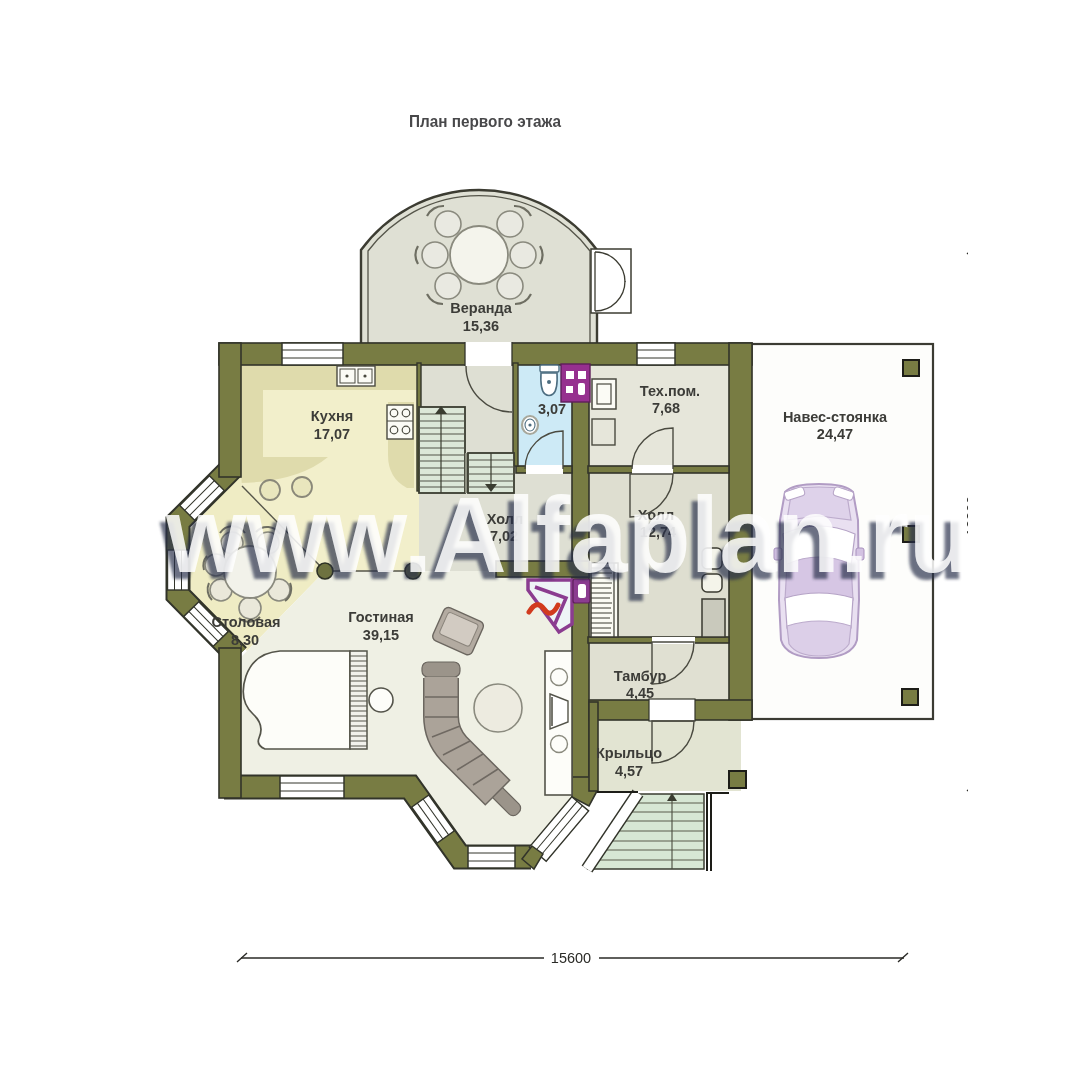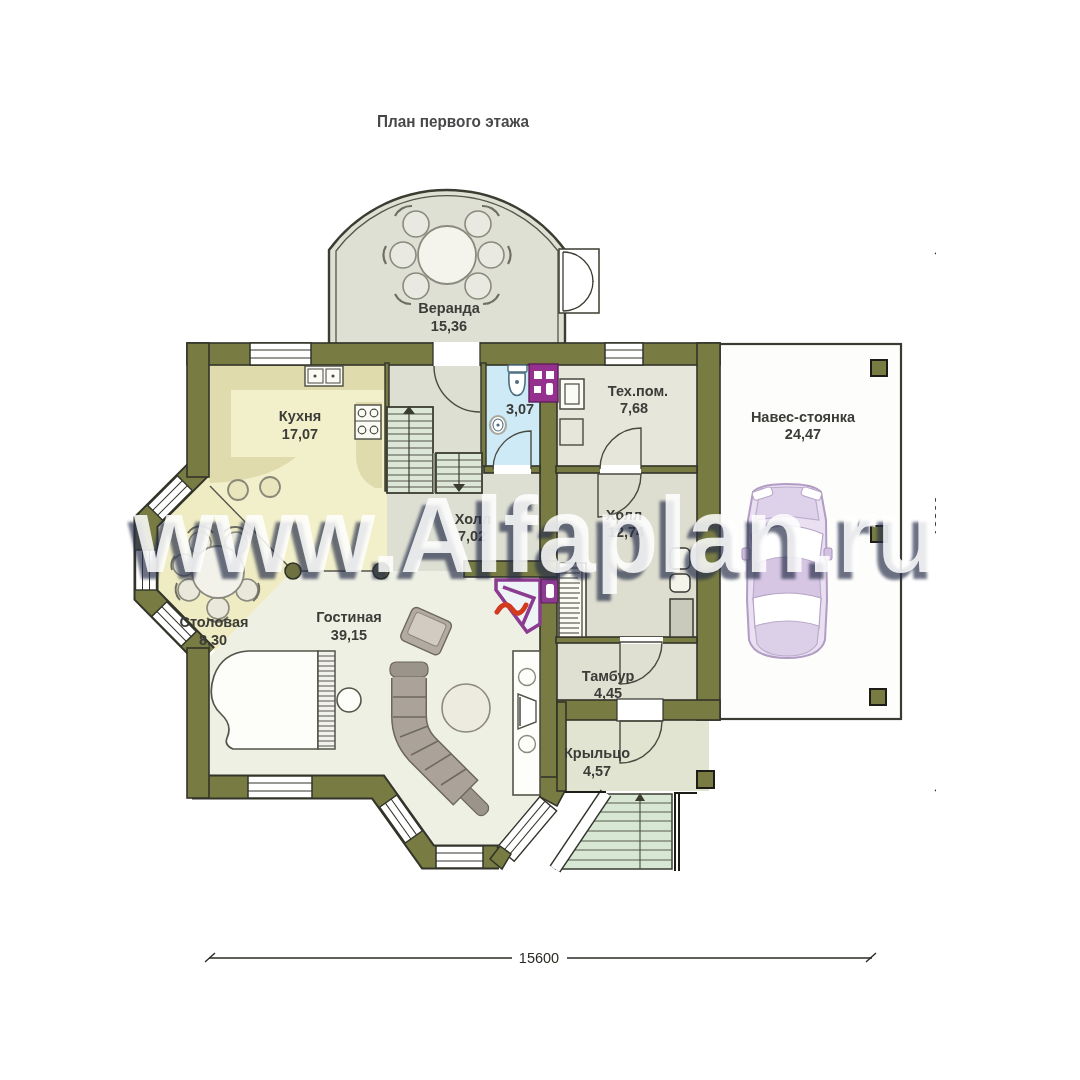--- a/index.html
+++ b/index.html
@@ -1,16 +1,16 @@
 <!DOCTYPE html>
 <html><head>
 <meta charset="utf-8">
 <style>
   html,body{margin:0;padding:0;background:#ffffff;}
-  .page{width:936px;height:1080px;position:relative;background:#ffffff;overflow:hidden;}
+  .page{width:936px;height:1080px;position:relative;background:#ffffff;overflow:hidden;padding-left:32px;}
   svg text{font-family:"Liberation Sans", sans-serif;}
 </style>
 </head>
 <body>
 <div class="page">
 <svg width="1080" height="1080" viewBox="0 0 1080 1080" xmlns="http://www.w3.org/2000/svg">
 <defs>
   <filter id="wmshadow" x="-20%" y="-20%" width="140%" height="140%">
     <feGaussianBlur stdDeviation="1.4"></feGaussianBlur>
   </filter>

